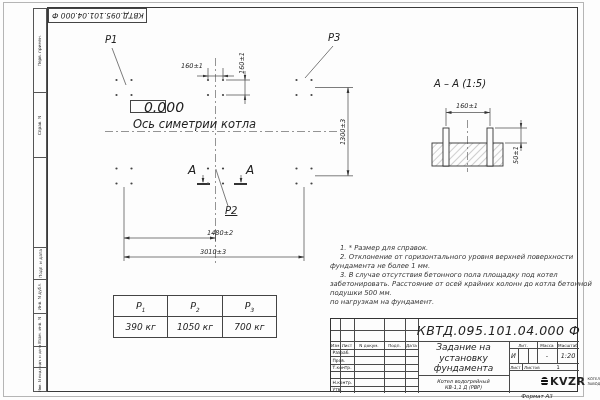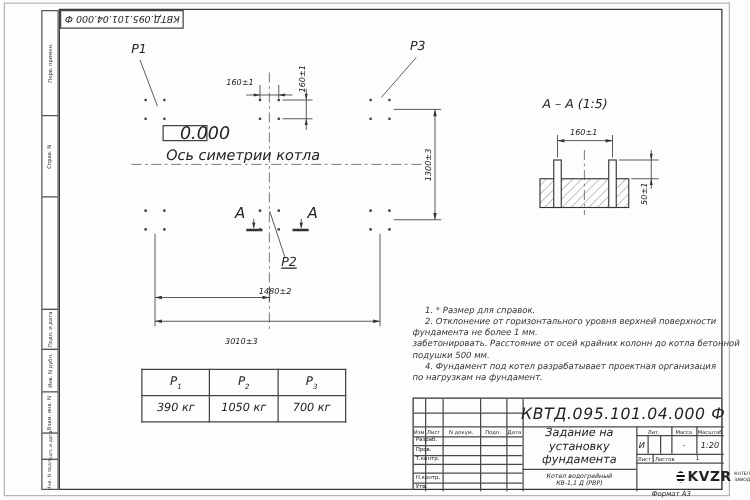--- a/index.html
+++ b/index.html
@@ -161,21 +161,21 @@
   <div class="abs it" style="left:225px;top:205px;font-size:10px;text-decoration:underline;">Р2</div>
   <div class="abs ctr" style="left:130px;top:100px;width:36px;height:13px;border:1px solid #444;box-sizing:border-box;background:#fdfdfd;">
     <span class="it" style="font-size:14px;margin-left:32px;">0.000</span>
   </div>
   <div class="abs it" style="left:133px;top:117px;font-size:11.5px;white-space:nowrap;">Ось симетрии котла</div>
   <div class="abs dim" style="left:181px;top:62px;">160±1</div>
   <div class="abs dim ctr" style="left:229px;top:58px;width:26px;height:10px;">
     <span class="vtext">160±1</span>
   </div>
   <div class="abs dim" style="left:163px;top:229px;margin-left:44px;">1480±2</div>
-  <div class="abs dim" style="left:180px;top:248px;margin-top:21px;">3010±3</div>
+  <div class="abs dim" style="left:200px;top:248px;">3010±3</div>
   <div class="abs dim ctr" style="left:330px;top:127px;width:27px;height:9px;">
     <span class="vtext">1300±3</span>
   </div>
   <div class="abs it" style="left:188px;top:163px;font-size:12px;">А</div>
   <div class="abs it" style="left:246px;top:163px;font-size:12px;">А</div>
 
   <div class="abs it" style="left:434px;top:78px;font-size:10px;white-space:nowrap;">А – А (1:5)</div>
   <div class="abs dim" style="left:456px;top:102px;">160±1</div>
   <div class="abs dim ctr" style="left:503px;top:150px;width:26px;height:9px;">
     <span class="vtext">50±1</span>
@@ -196,23 +196,23 @@
       <td>1050 кг</td>
       <td>700 кг</td>
     </tr>
   </tbody>
     </table>
 
   <div class="abs" style="left:330px;top:244px;width:243px;">
     <div class="note-line note-num">1. * Размер для справок.</div>
     <div class="note-line note-num">2. Отклонение от горизонтального уровня верхней поверхности</div>
     <div class="note-line">фундамента не более 1 мм.</div>
+    <div class="note-line note-num">3. В случае отсутствия бетонного пола площадку под котел</div>
     <div class="note-line">забетонировать. Расстояние от осей крайних колонн до котла бетонной</div>
     <div class="note-line">подушки 500 мм.</div>
-    <div class="note-line note-num">4. Фундамент под котел разрабатывает проектная организация</div>
     <div class="note-line">по нагрузкам на фундамент.</div>
   </div>
 
   <div class="abs" style="left:330px;top:318px;width:248px;height:74px;border:1.2px solid #333;box-sizing:border-box;background:#fdfdfd;">
 
     <div class="vl" style="left:9px;top:0;height:74px;"></div>
     <div class="vl" style="left:23px;top:0;height:74px;"></div>
     <div class="vl" style="left:53px;top:0;height:74px;"></div>
     <div class="vl" style="left:74px;top:0;height:74px;"></div>
     <div class="vl" style="left:87px;top:0;height:74px;"></div>

